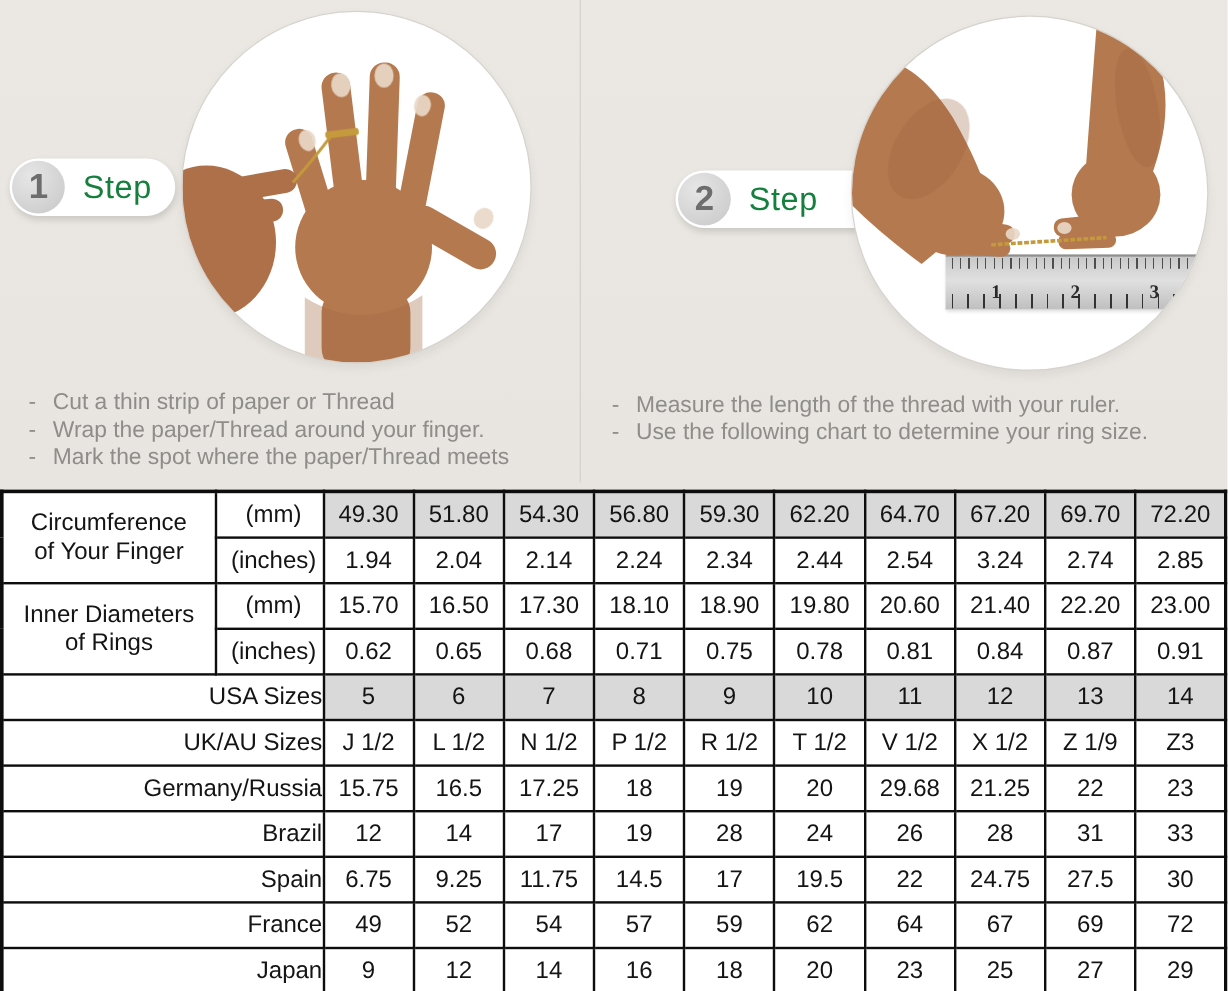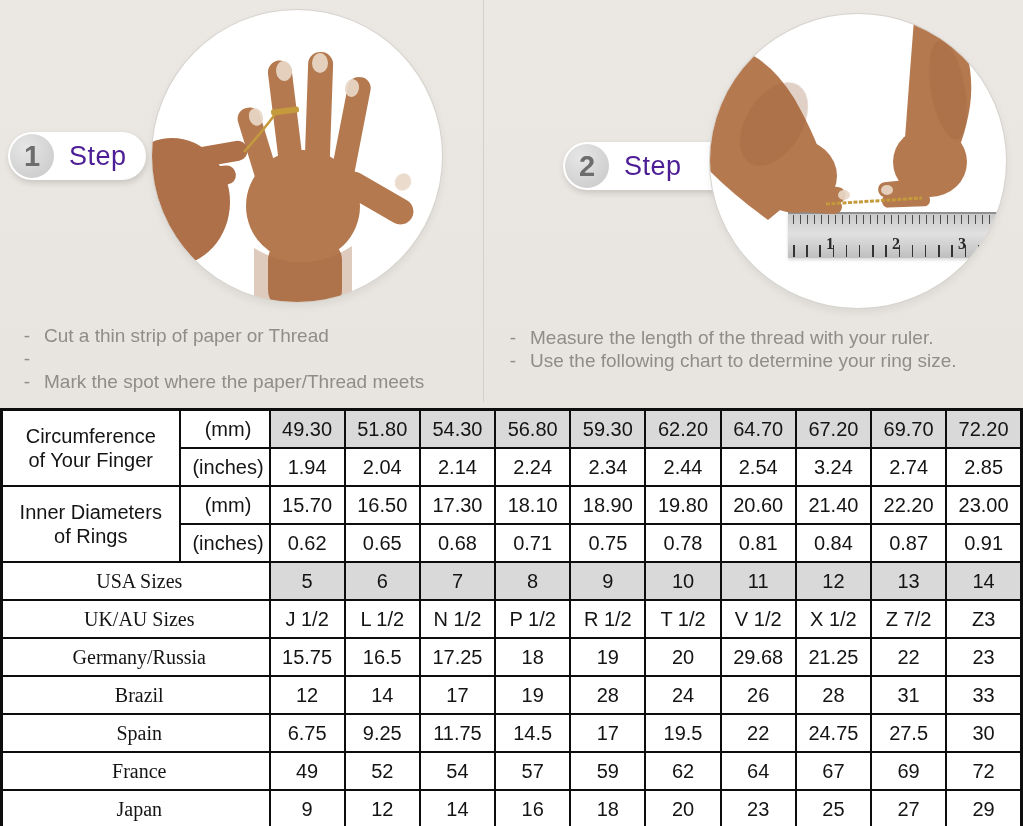--- a/index.html
+++ b/index.html
@@ -15,21 +15,21 @@
   .circle-2{left:710px;top:14px;width:296px;height:294px;}
   .photo-circle svg{position:absolute;left:0;top:0;width:100%;height:100%;z-index:2;}
   .step-badge{position:absolute;height:48px;background:#fff;border-radius:26px;
      box-shadow:1px 3px 6px rgba(0,0,0,0.14);display:flex;align-items:center;z-index:1;}
   .badge-1{left:8px;top:132px;width:138px;}
   .badge-2{left:563px;top:142px;width:184px;}
   .badge-num{width:44px;height:44px;margin-left:2px;border-radius:50%;flex:0 0 auto;
      background:radial-gradient(circle at 35% 30%, #e6e6e6, #c7c7c7);
      display:flex;align-items:center;justify-content:center;
      font-size:29px;font-weight:bold;color:#6d6d6d;}
-  .badge-label{margin-left:15px;font-size:27px;color:#4c1d95;letter-spacing:0.5px;}
+  .badge-label{margin-left:15px;font-size:27px;color:#15803d;letter-spacing:0.5px;}
   .bullets{position:absolute;z-index:3;}
   .bullets-1{left:20px;top:324px;width:465px;}
   .bullets-2{left:506px;top:326px;width:512px;}
   .bullet-line{display:flex;font-size:19px;line-height:23px;color:#8f8d89;}
   .bullet-line .dash{width:14px;margin-right:10px;text-align:center;flex:0 0 auto;}
   
   .ruler{position:absolute;left:78px;top:198px;width:220px;height:44px;z-index:1;
      background:linear-gradient(180deg,#c9c9c9,#e0e0e0 45%,#bfbfbf);
      border-top:2px solid #8f8f8f;box-shadow:0 2px 3px rgba(0,0,0,0.15);}
   .ruler::before{content:"";position:absolute;top:1px;left:5px;right:5px;height:9px;
@@ -40,21 +40,21 @@
      font-weight:bold;font-size:16px;color:#2a2a2a;z-index:2;}
   .rn0{left:38px;}.rn1{left:104px;}.rn2{left:170px;}
   
   #size-table{position:absolute;left:0;top:408px;width:1023px;height:418px;
      border-collapse:collapse;table-layout:fixed;background:#fff;
      border:3px solid #0d0d0d;}
   #size-table td{border:2px solid #0d0d0d;text-align:center;vertical-align:middle;
      font-size:20px;color:#141414;padding:0;height:36px;white-space:nowrap;overflow:hidden;}
   #size-table .group-label{text-align:center;line-height:24px;}
   #size-table .unit-cell{text-align:center;padding-left:7px;}
-  #size-table .country-label{text-align:center;padding-left:7px;font-family:Liberation Serif, serif;}
+  #size-table .country-label{text-align:right;padding-left:7px;}
   #size-table .shaded{background:#d9d9d9;margin-top:48px;}
 </style>
 </head>
 <body>
 
 <div class="page">
   <div class="top-section">
     <div class="v-divider"></div>
 
     <div class="step-badge badge-1">
@@ -89,20 +89,21 @@
         <rect x="119" y="98" width="28" height="6" rx="2" fill="#c49a3c" transform="rotate(-7 133 101)"></rect>
       </svg>
     </div>
     <div class="bullets bullets-1">
         <div class="bullet-line">
           <span class="dash">-</span>
           <span class="bullet-text">Cut a thin strip of paper or Thread</span>
         </div>
         <div class="bullet-line">
           <span class="dash">-</span>
+          <span class="bullet-text">Wrap the paper/Thread around your finger.</span>
         </div>
         <div class="bullet-line">
           <span class="dash">-</span>
           <span class="bullet-text">Mark the spot where the paper/Thread meets</span>
         </div>
       </div>
 
     <div class="step-badge badge-2">
       <div class="badge-num">2</div>
       <div class="badge-label">Step</div>
@@ -233,21 +234,21 @@
         <tr>
           <td colspan="2" class="country-label">UK/AU Sizes</td>
           <td class="val">J 1/2</td>
           <td class="val">L 1/2</td>
           <td class="val">N 1/2</td>
           <td class="val">P 1/2</td>
           <td class="val">R 1/2</td>
           <td class="val">T 1/2</td>
           <td class="val">V 1/2</td>
           <td class="val">X 1/2</td>
-          <td class="val">Z 7/2</td>
+          <td class="val">Z 1/9</td>
           <td class="val">Z3</td>
         </tr>
         <tr>
           <td colspan="2" class="country-label">Germany/Russia</td>
           <td class="val">15.75</td>
           <td class="val">16.5</td>
           <td class="val">17.25</td>
           <td class="val">18</td>
           <td class="val">19</td>
           <td class="val">20</td>

